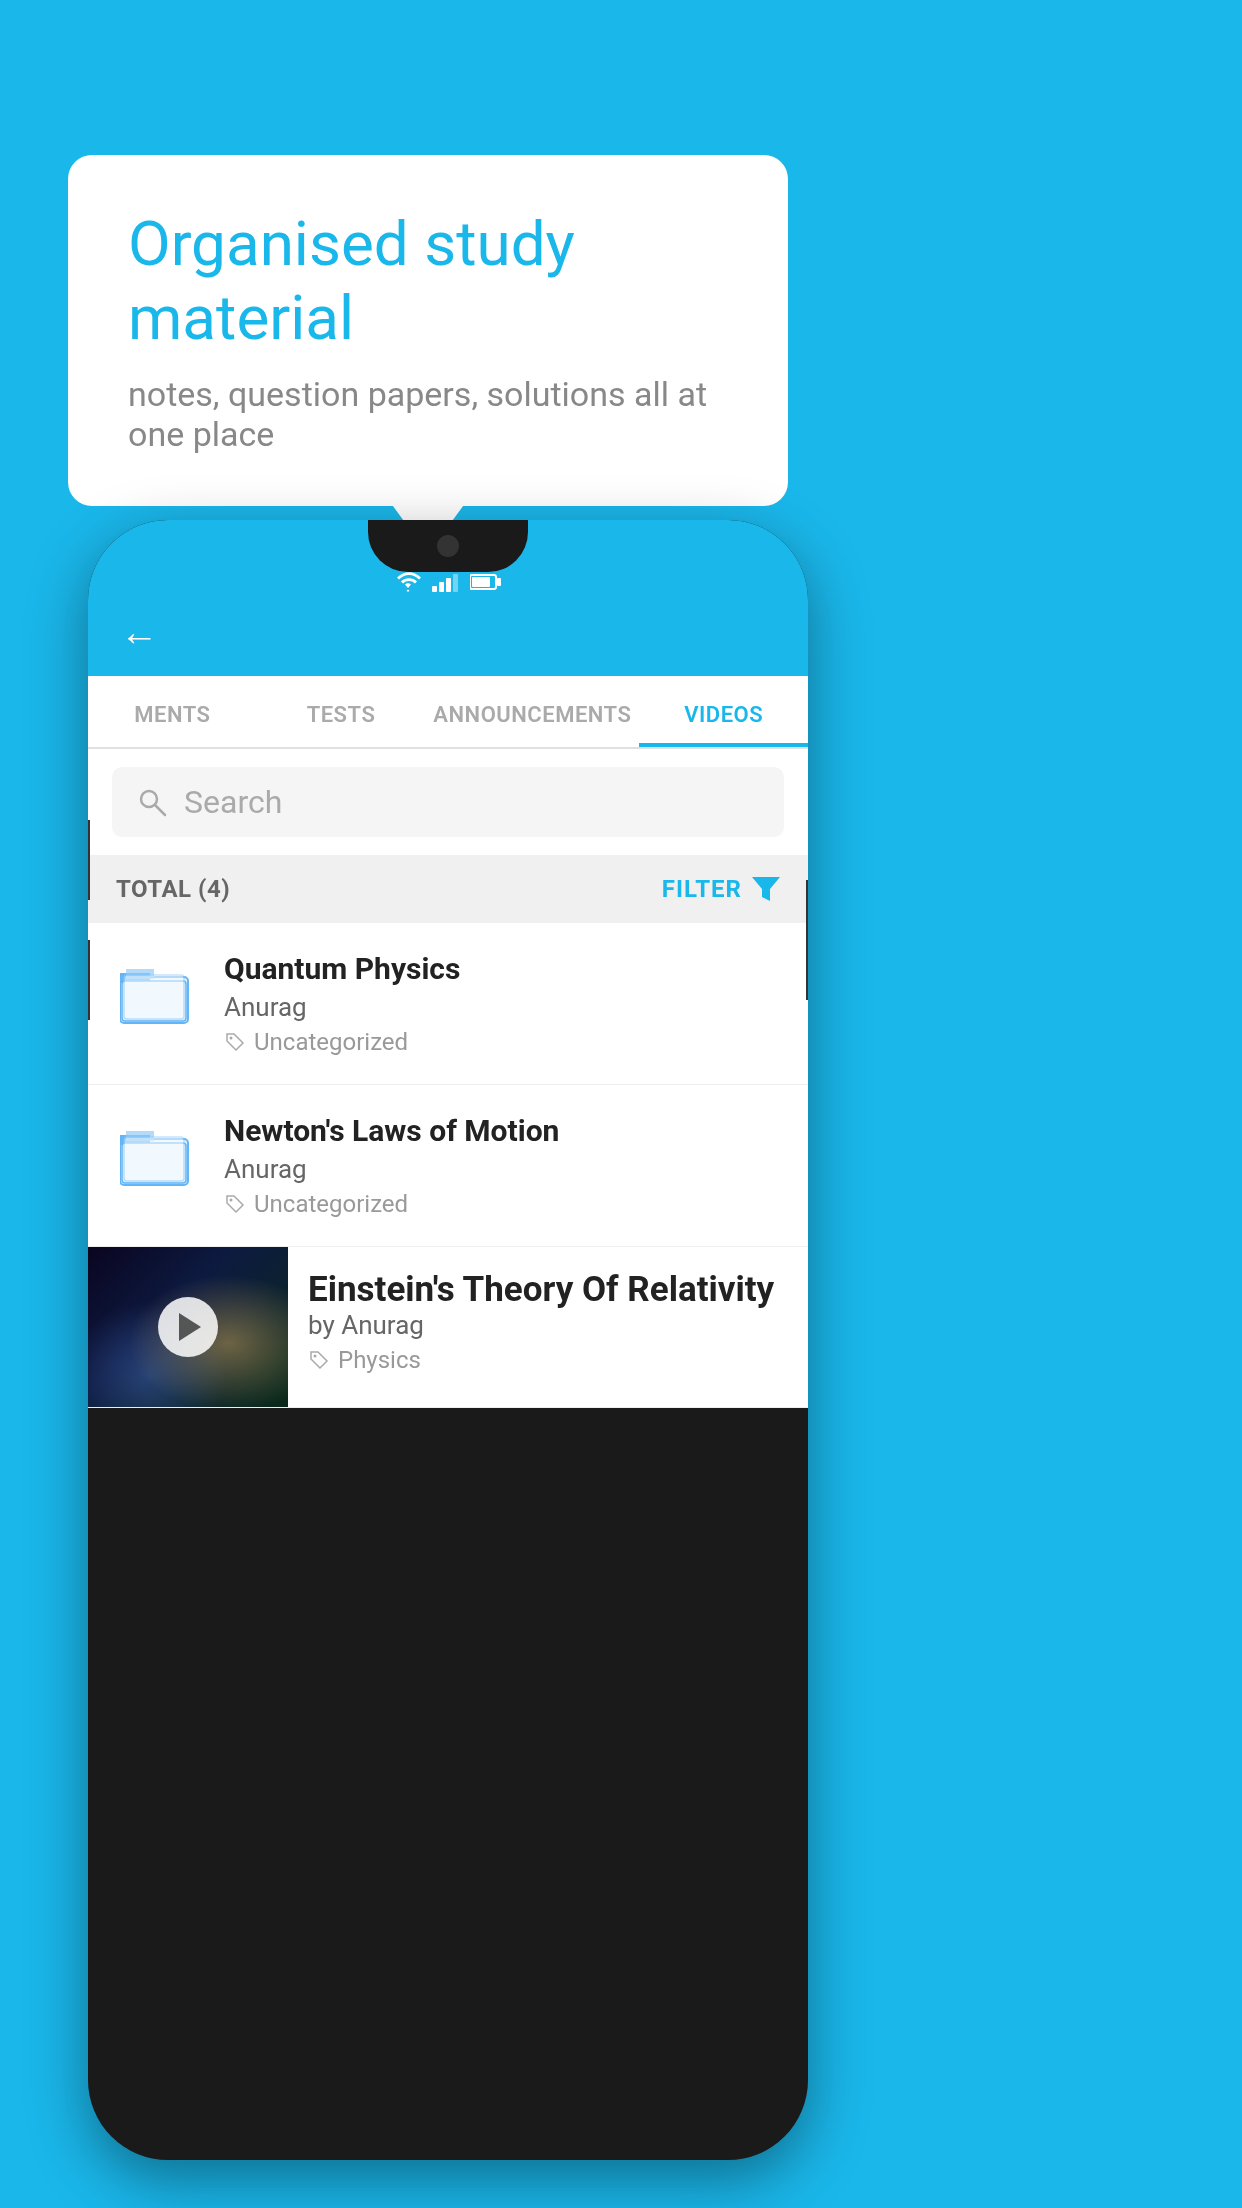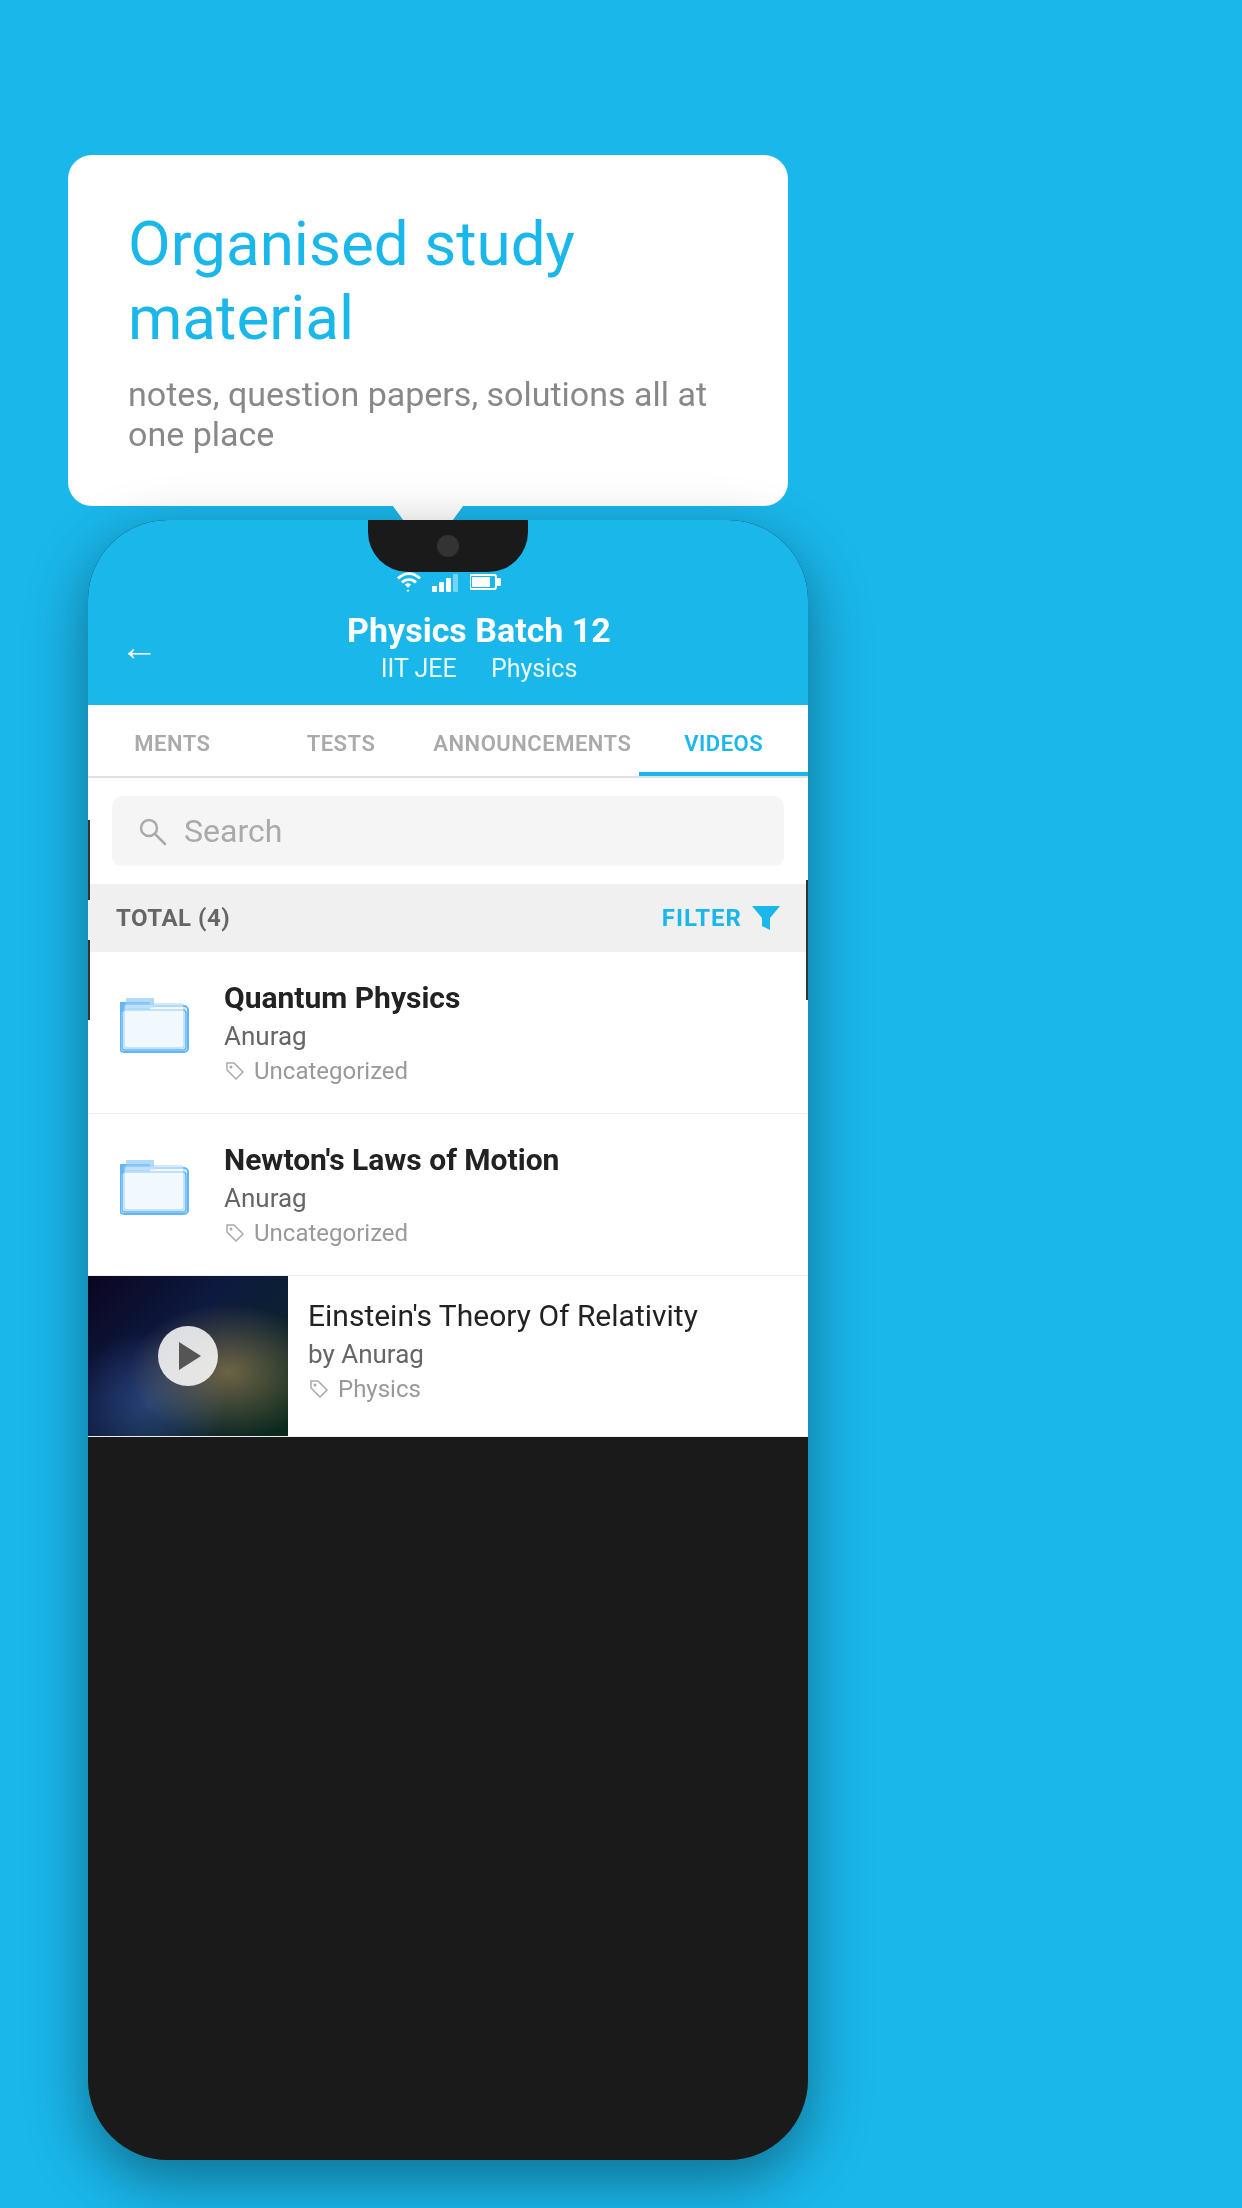--- a/index.html
+++ b/index.html
@@ -332,24 +332,23 @@
       border-left: 22px solid #555;
       margin-left: 4px;
     }
 
     .item-content-third {
       flex: 1;
       padding: 22px 20px;
     }
 
     .item-title-third {
-      font-size: 30px;
-      font-weight: 400;
+      font-size: 35px;
+      font-weight: 700;
       color: #222;
-      margin-bottom: 6px;
     }
 
     .item-author-third {
       font-size: 26px;
       color: #666;
       margin-bottom: 6px;
     }
 
     .item-tag-third {
       font-size: 24px;
@@ -424,28 +423,20 @@
       <svg width="32" height="18" viewBox="0 0 32 18" fill="white">
         <rect x="0" y="2" width="26" height="14" rx="2" stroke="white" stroke-width="2" fill="none"></rect>
         <rect x="2" y="4" width="18" height="10" rx="1" fill="white"></rect>
         <rect x="27" y="5" width="4" height="8" rx="1" fill="white"></rect>
       </svg>
     </div>
   </div>
 
   <div class="app-header">
     <div class="back-arrow">←</div>
-    <div class="header-title-group">
-      <div class="header-title">Physics Batch 12</div>
-      <div class="header-subtitle">
-        <span>IIT JEE</span>
-        <span style="margin:0 6px;">  </span>
-        <span>Physics</span>
-      </div>
-    </div>
   </div>
 
   <div class="tabs-bar">
     <div class="tab-item">
       <span>MENTS</span>
     </div>
     <div class="tab-item">
       <span>TESTS</span>
     </div>
     <div class="tab-item">

